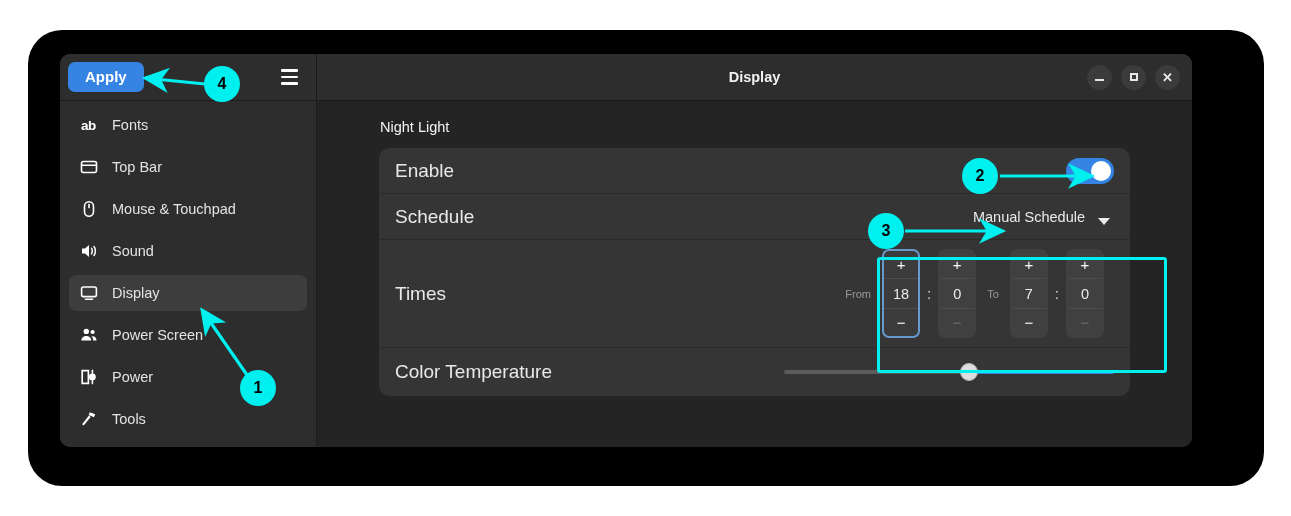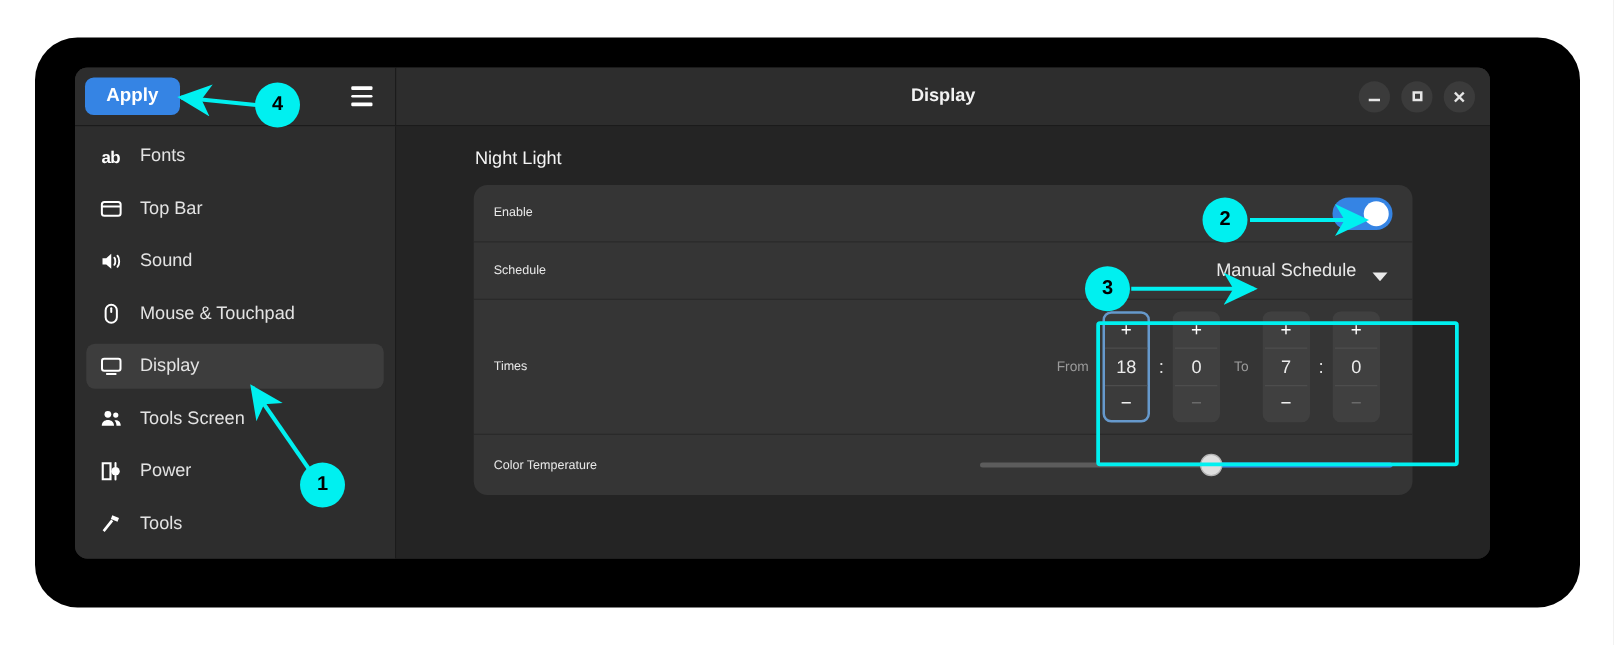--- a/index.html
+++ b/index.html
@@ -180,21 +180,21 @@
   .pref-row {
     display: flex;
     align-items: center;
     padding: 0 16px;
     min-height: 46px;
     border-bottom: 1px solid #2a2a2a;
     position: relative;
   }
   .pref-row:last-child { border-bottom: none; align-items: center; }
   .pref-label {
-    font-size: 10px;
+    font-size: 19px;
     color: #e8e8e8;
     flex: 0 0 auto;
   }
   .pref-right {
     margin-left: auto;
     display: flex;
     align-items: center;
   }
 
   
@@ -392,36 +392,36 @@
               <rect x="1.5" y="3.5" width="15" height="11" rx="2" fill="none" stroke="#fff" stroke-width="1.6"></rect>
               <line x1="1.5" y1="7.2" x2="16.5" y2="7.2" stroke="#fff" stroke-width="1.6"></line>
             </svg>
         </span>
         <span>Top Bar</span>
       </div>
 
       <div class="nav-item">
         <span class="nav-ico">
           <svg width="18" height="18" viewBox="0 0 18 18">
+              <rect x="4.5" y="1.8" width="9" height="14.4" rx="4.5" fill="none" stroke="#fff" stroke-width="1.6"></rect>
+              <line x1="9" y1="4.6" x2="9" y2="7.6" stroke="#fff" stroke-width="1.6" stroke-linecap="round"></line>
+            </svg>
+        </span>
+        <span>Mouse &amp; Touchpad</span>
+      </div>
+
+      <div class="nav-item">
+        <span class="nav-ico">
+          <svg width="18" height="18" viewBox="0 0 18 18">
               <path d="M2 6.5h3L9 3v12L5 11.5H2z" fill="#fff"></path>
               <path d="M11.5 6.2c1 .9 1 4.7 0 5.6" stroke="#fff" stroke-width="1.5" fill="none" stroke-linecap="round"></path>
               <path d="M14 4.6c1.8 1.7 1.8 7.1 0 8.8" stroke="#fff" stroke-width="1.5" fill="none" stroke-linecap="round"></path>
             </svg>
         </span>
         <span>Sound</span>
-      </div>
-
-      <div class="nav-item">
-        <span class="nav-ico">
-          <svg width="18" height="18" viewBox="0 0 18 18">
-              <rect x="4.5" y="1.8" width="9" height="14.4" rx="4.5" fill="none" stroke="#fff" stroke-width="1.6"></rect>
-              <line x1="9" y1="4.6" x2="9" y2="7.6" stroke="#fff" stroke-width="1.6" stroke-linecap="round"></line>
-            </svg>
-        </span>
-        <span>Mouse &amp; Touchpad</span>
       </div>
 
       <div class="nav-item selected">
         <span class="nav-ico">
           <svg width="18" height="18" viewBox="0 0 18 18">
               <rect x="1.6" y="3" width="14.8" height="9.6" rx="1.8" fill="none" stroke="#fff" stroke-width="1.6"></rect>
               <line x1="5.5" y1="15.2" x2="12.5" y2="15.2" stroke="#fff" stroke-width="1.6" stroke-linecap="round"></line>
             </svg>
         </span>
         <span>Display</span>
@@ -429,21 +429,21 @@
 
       <div class="nav-item">
         <span class="nav-ico">
           <svg width="18" height="18" viewBox="0 0 18 18">
               <circle cx="6.3" cy="5.4" r="2.7" fill="#fff"></circle>
               <circle cx="12.6" cy="6" r="2.1" fill="#fff"></circle>
               <path d="M1.4 14.5c0-2.8 2.2-4.5 4.9-4.5s4.9 1.7 4.9 4.5z" fill="#fff"></path>
               <path d="M11.6 10.3c2.4-.5 5 .9 5 4.2h-3.4c0-1.7-.6-3.1-1.6-4.2z" fill="#fff"></path>
             </svg>
         </span>
-        <span>Tools Screen</span>
+        <span>Power Screen</span>
       </div>
 
       <div class="nav-item">
         <span class="nav-ico">
           <svg width="18" height="18" viewBox="0 0 18 18">
               <path d="M2.2 2.6h6.2v12.8H2.2z" fill="none" stroke="#fff" stroke-width="1.7"></path>
               <circle cx="12.4" cy="9" r="3.4" fill="#fff"></circle>
               <line x1="12.4" y1="2.4" x2="12.4" y2="5.2" stroke="#fff" stroke-width="1.6" stroke-linecap="round"></line>
               <line x1="12.4" y1="12.8" x2="12.4" y2="15.6" stroke="#fff" stroke-width="1.6" stroke-linecap="round"></line>
             </svg>

